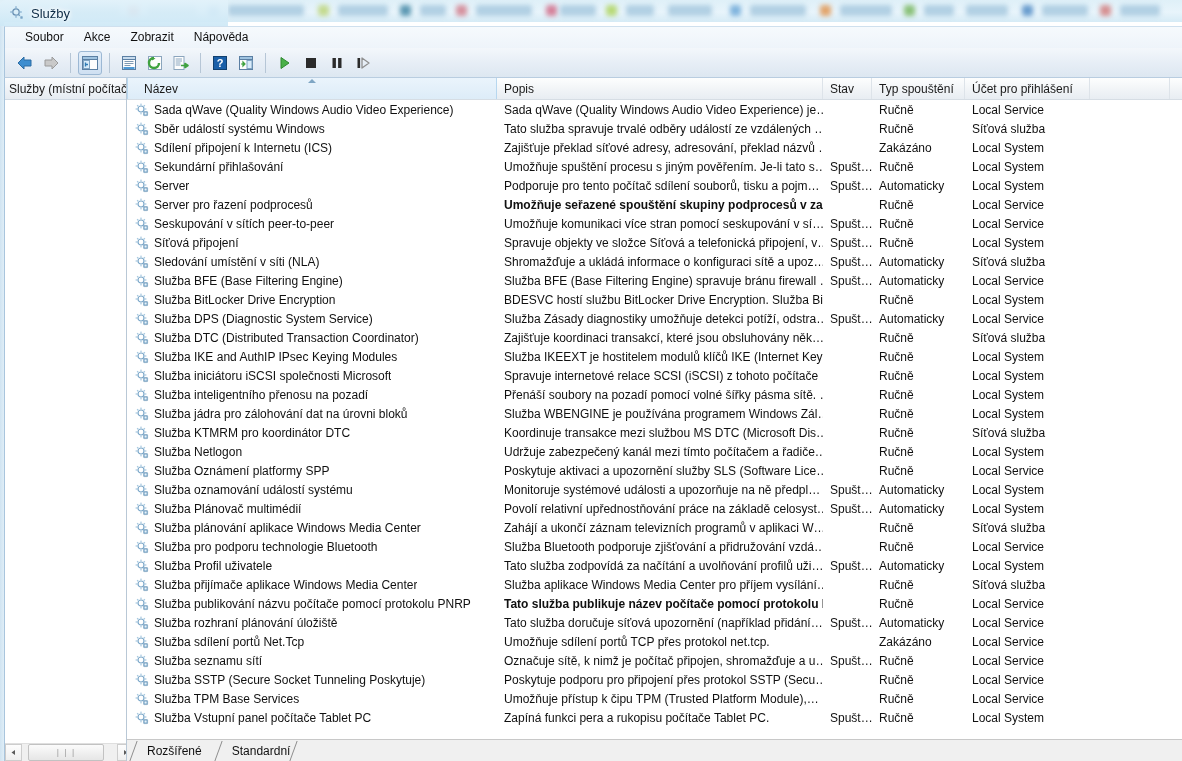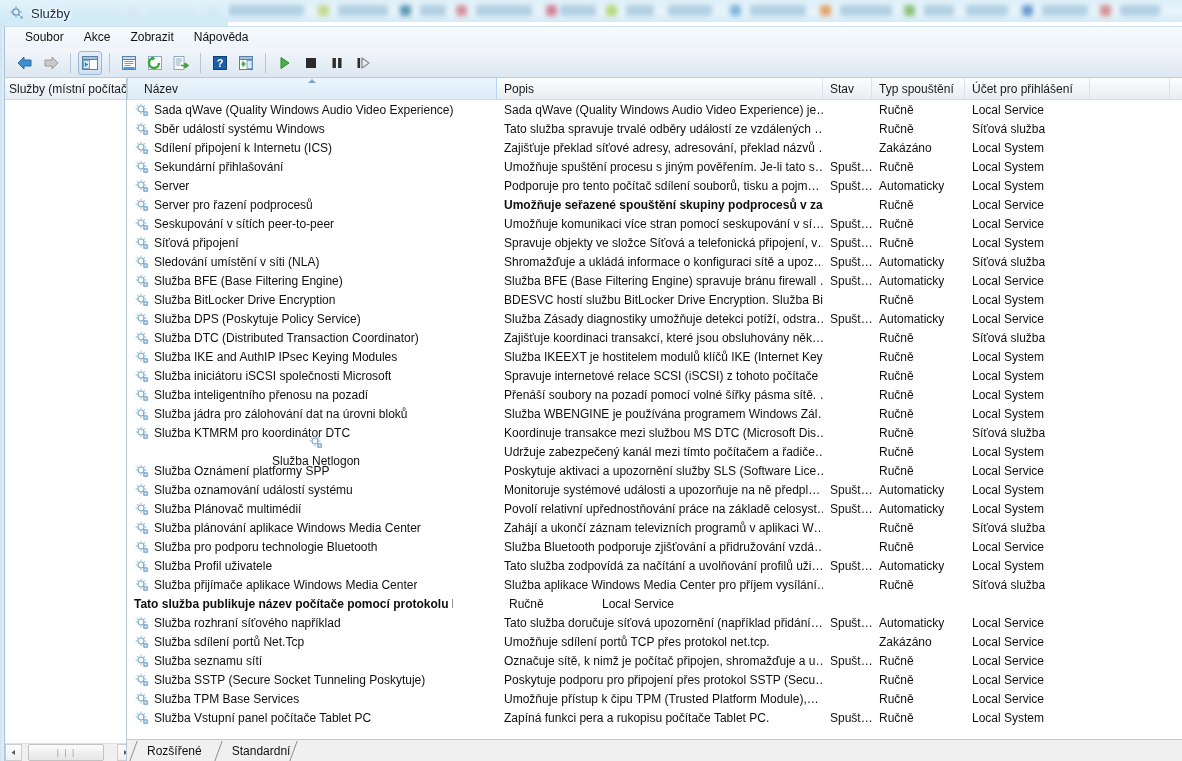--- a/index.html
+++ b/index.html
@@ -667,21 +667,21 @@
                   <rect x="5.4" y="0.6" width="1.2" height="1.8"></rect>
                   <rect x="5.4" y="9.6" width="1.2" height="1.8"></rect>
                   <rect x="0.6" y="5.4" width="1.8" height="1.2"></rect>
                   <rect x="9.6" y="5.4" width="1.8" height="1.2"></rect>
                   <rect x="2" y="2" width="1.4" height="1.4" transform="rotate(45 2.7 2.7)"></rect>
                   <rect x="8.6" y="2" width="1.4" height="1.4" transform="rotate(45 9.3 2.7)"></rect>
                 </g>
                 <rect x="8.6" y="8.6" width="4" height="4" rx="0.5" fill="#8cb4d2" stroke="#6b96b6" stroke-width="0.6"></rect>
                 <circle cx="10.6" cy="10.6" r="1" fill="#eaf3fa"></circle>
               </svg>
-              <span class="lbl">Služba DPS (Poskytuje Policy Service)</span>
+              <span class="lbl">Služba DPS (Diagnostic System Service)</span>
             </div>
             <div class="cell" style="width: 326px;">Služba Zásady diagnostiky umožňuje detekci potíží, odstra…</div>
             <div class="cell" style="width: 49px;">Spušt…</div>
             <div class="cell" style="width: 93px;">Automaticky</div>
             <div class="cell" style="width: 125px;">Local Service</div>
           </div>
           <div class="row">
             <div class="cell name" style="width: 370px;">
               <svg width="14" height="14" viewBox="0 0 14 14">
                 <circle cx="6" cy="6" r="3" fill="none" stroke="#7ba7c9" stroke-width="1.2"></circle>
@@ -807,21 +807,21 @@
                 <circle cx="10.6" cy="10.6" r="1" fill="#eaf3fa"></circle>
               </svg>
               <span class="lbl">Služba KTMRM pro koordinátor DTC</span>
             </div>
             <div class="cell" style="width: 326px;">Koordinuje transakce mezi službou MS DTC (Microsoft Dis…</div>
             <div class="cell" style="width: 49px;"></div>
             <div class="cell" style="width: 93px;">Ručně</div>
             <div class="cell" style="width: 125px;">Síťová služba</div>
           </div>
           <div class="row">
-            <div class="cell name" style="width: 370px; flex-direction: column;">
+            <div class="cell name" style="width: 370px;">
               <svg width="14" height="14" viewBox="0 0 14 14">
                 <circle cx="6" cy="6" r="3" fill="none" stroke="#7ba7c9" stroke-width="1.2"></circle>
                 <g fill="#a3c6de">
                   <rect x="5.4" y="0.6" width="1.2" height="1.8"></rect>
                   <rect x="5.4" y="9.6" width="1.2" height="1.8"></rect>
                   <rect x="0.6" y="5.4" width="1.8" height="1.2"></rect>
                   <rect x="9.6" y="5.4" width="1.8" height="1.2"></rect>
                   <rect x="2" y="2" width="1.4" height="1.4" transform="rotate(45 2.7 2.7)"></rect>
                   <rect x="8.6" y="2" width="1.4" height="1.4" transform="rotate(45 9.3 2.7)"></rect>
                 </g>
@@ -983,41 +983,57 @@
                 <circle cx="10.6" cy="10.6" r="1" fill="#eaf3fa"></circle>
               </svg>
               <span class="lbl">Služba přijímače aplikace Windows Media Center</span>
             </div>
             <div class="cell" style="width: 326px;">Služba aplikace Windows Media Center pro příjem vysílání…</div>
             <div class="cell" style="width: 49px;"></div>
             <div class="cell" style="width: 93px;">Ručně</div>
             <div class="cell" style="width: 125px;">Síťová služba</div>
           </div>
           <div class="row">
+            <div class="cell name" style="width: 370px;">
+              <svg width="14" height="14" viewBox="0 0 14 14">
+                <circle cx="6" cy="6" r="3" fill="none" stroke="#7ba7c9" stroke-width="1.2"></circle>
+                <g fill="#a3c6de">
+                  <rect x="5.4" y="0.6" width="1.2" height="1.8"></rect>
+                  <rect x="5.4" y="9.6" width="1.2" height="1.8"></rect>
+                  <rect x="0.6" y="5.4" width="1.8" height="1.2"></rect>
+                  <rect x="9.6" y="5.4" width="1.8" height="1.2"></rect>
+                  <rect x="2" y="2" width="1.4" height="1.4" transform="rotate(45 2.7 2.7)"></rect>
+                  <rect x="8.6" y="2" width="1.4" height="1.4" transform="rotate(45 9.3 2.7)"></rect>
+                </g>
+                <rect x="8.6" y="8.6" width="4" height="4" rx="0.5" fill="#8cb4d2" stroke="#6b96b6" stroke-width="0.6"></rect>
+                <circle cx="10.6" cy="10.6" r="1" fill="#eaf3fa"></circle>
+              </svg>
+              <span class="lbl">Služba publikování názvu počítače pomocí protokolu PNRP</span>
+            </div>
             <div class="cell" style="width: 326px; font-weight: bold;">Tato služba publikuje název počítače pomocí protokolu P…</div>
             <div class="cell" style="width: 49px;"></div>
             <div class="cell" style="width: 93px;">Ručně</div>
             <div class="cell" style="width: 125px;">Local Service</div>
           </div>
           <div class="row">
             <div class="cell name" style="width: 370px;">
               <svg width="14" height="14" viewBox="0 0 14 14">
                 <circle cx="6" cy="6" r="3" fill="none" stroke="#7ba7c9" stroke-width="1.2"></circle>
                 <g fill="#a3c6de">
                   <rect x="5.4" y="0.6" width="1.2" height="1.8"></rect>
                   <rect x="5.4" y="9.6" width="1.2" height="1.8"></rect>
                   <rect x="0.6" y="5.4" width="1.8" height="1.2"></rect>
                   <rect x="9.6" y="5.4" width="1.8" height="1.2"></rect>
                   <rect x="2" y="2" width="1.4" height="1.4" transform="rotate(45 2.7 2.7)"></rect>
                   <rect x="8.6" y="2" width="1.4" height="1.4" transform="rotate(45 9.3 2.7)"></rect>
                 </g>
                 <rect x="8.6" y="8.6" width="4" height="4" rx="0.5" fill="#8cb4d2" stroke="#6b96b6" stroke-width="0.6"></rect>
                 <circle cx="10.6" cy="10.6" r="1" fill="#eaf3fa"></circle>
               </svg>
-              <span class="lbl">Služba rozhraní síťového například</span>
+              <span class="lbl">Služba rozhraní plánování úložiště</span>
             </div>
             <div class="cell" style="width: 326px;">Tato služba doručuje síťová upozornění (například přidání…</div>
             <div class="cell" style="width: 49px;">Spušt…</div>
             <div class="cell" style="width: 93px;">Automaticky</div>
             <div class="cell" style="width: 125px;">Local Service</div>
           </div>
           <div class="row">
             <div class="cell name" style="width: 370px;">
               <svg width="14" height="14" viewBox="0 0 14 14">
                 <circle cx="6" cy="6" r="3" fill="none" stroke="#7ba7c9" stroke-width="1.2"></circle>

